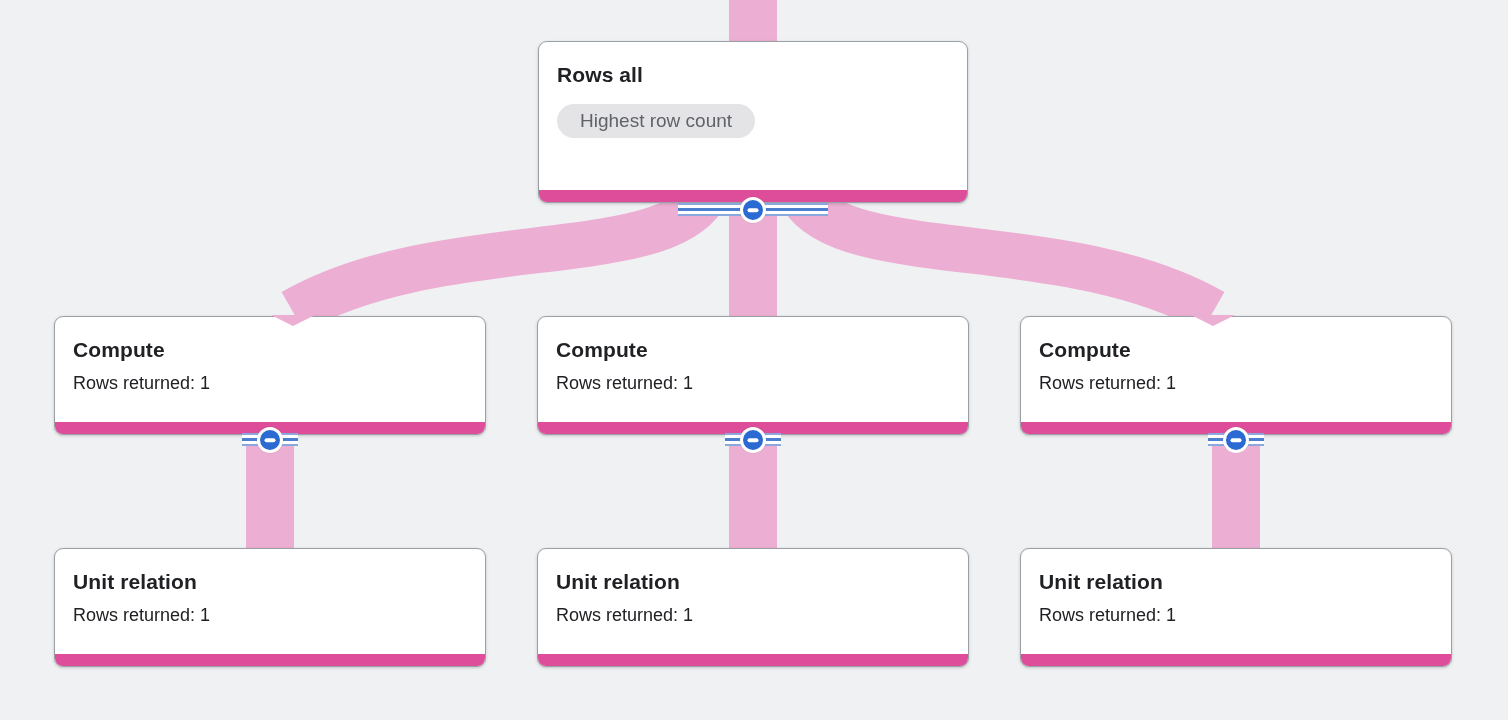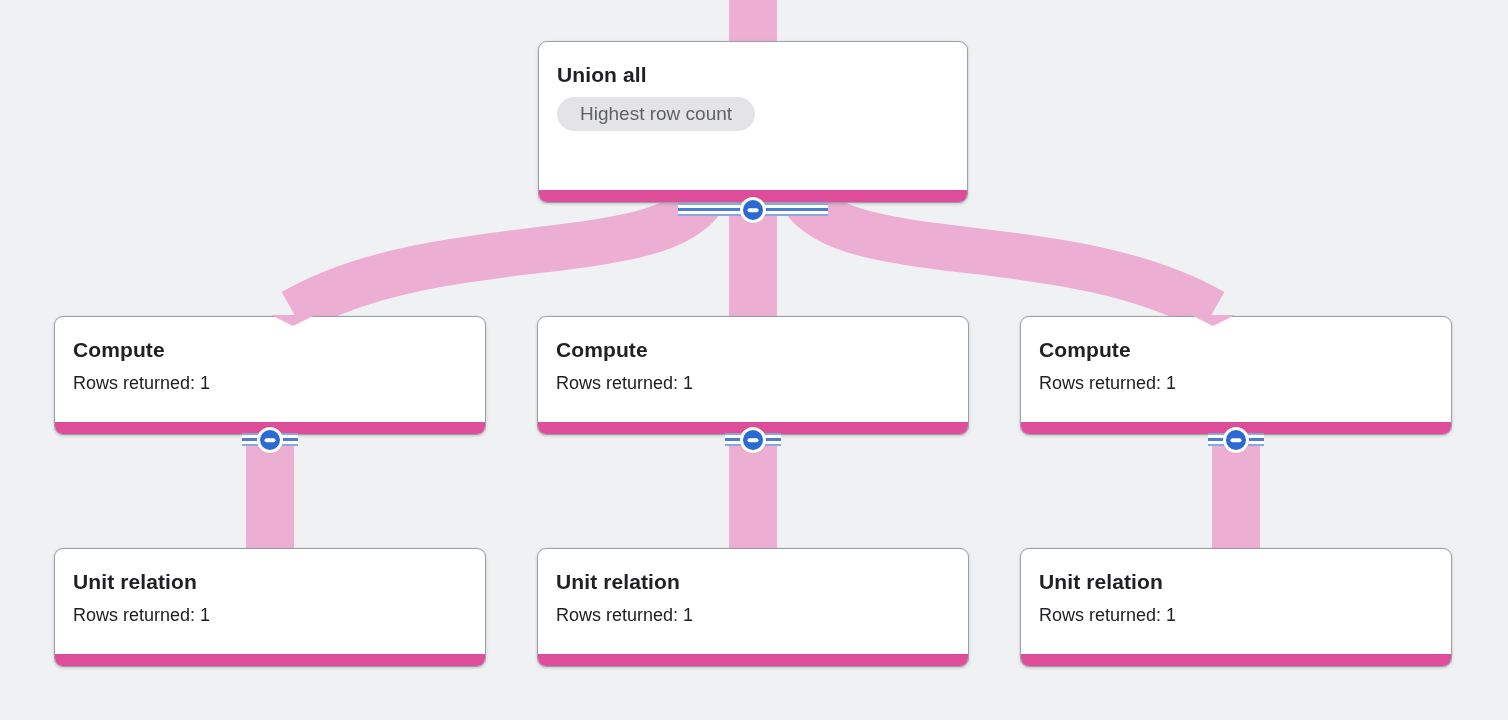--- a/index.html
+++ b/index.html
@@ -21,21 +21,21 @@
     border-radius:9px;
     box-shadow:0 1px 3px rgba(60,64,67,.25);
     padding:20px 18px 0 18px;
     overflow:hidden;
   }
   .node-title{
     font-size:21px;line-height:26px;font-weight:600;
     color:var(--title-text,#202124);letter-spacing:.1px;
   }
   .node-badge{
-    display:inline-block;margin-top:9px;
+    display:inline-block;margin-top:16px;
     background:var(--badge-bg,#e4e4e7);
     color:var(--badge-text,#5f6368);
     font-size:19px;line-height:22px;
     padding:6px 23px;border-radius:18px;
   }
   .node-rows{
     margin-top:9px;
     font-size:18px;line-height:22px;
     color:var(--title-text,#202124);
   }
@@ -77,21 +77,21 @@
     <rect x="729" y="0" width="48" height="44" fill="var(--edge-pink,#ecaed2)"></rect>
     <rect x="729" y="196" width="48" height="124" fill="var(--edge-pink,#ecaed2)"></rect>
     <path d="M 703 198 C 658 268, 436 230, 293 312" fill="none" stroke="var(--edge-pink,#ecaed2)" stroke-width="46"></path>
     <path d="M 803 198 C 848 268, 1070 230, 1213 312" fill="none" stroke="var(--edge-pink,#ecaed2)" stroke-width="46"></path>
     <rect x="246" y="436" width="48" height="116" fill="var(--edge-pink,#ecaed2)"></rect>
     <rect x="729" y="436" width="48" height="116" fill="var(--edge-pink,#ecaed2)"></rect>
     <rect x="1212" y="436" width="48" height="116" fill="var(--edge-pink,#ecaed2)"></rect>
   </svg>
 
   <div class="card" style="left:538px;top:41px;width:430px;height:162px;">
-    <div class="node-title">Union all</div>
+    <div class="node-title">Rows all</div>
     <div class="node-badge">Highest row count</div>
     <div class="accent-bar"></div>
   </div>
 
   <div class="card" style="left:54px;top:316px;width:432px;height:119px;">
     <div class="node-title">Compute</div>
     <div class="node-rows">Rows returned: 1</div>
     <div class="accent-bar"></div>
   </div>
   <div class="card" style="left:537px;top:316px;width:432px;height:119px;">

